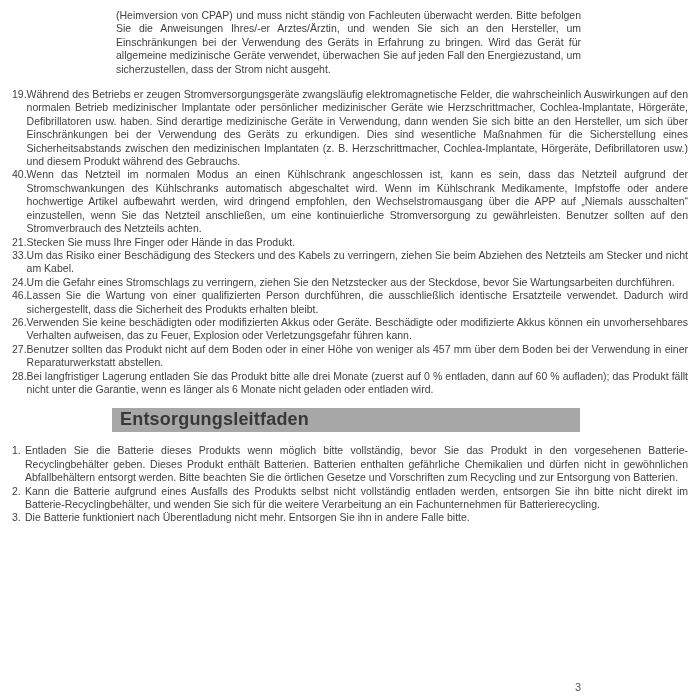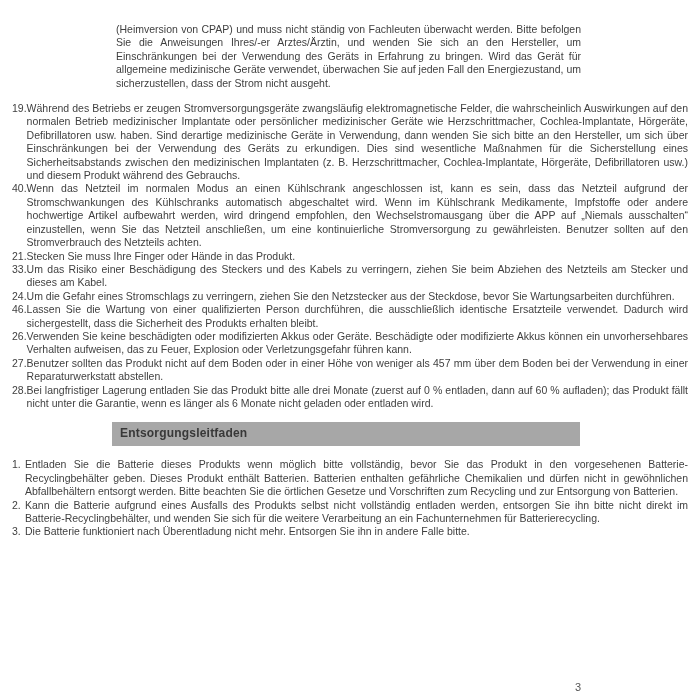--- a/index.html
+++ b/index.html
@@ -12,38 +12,38 @@
   .page {
     position: relative;
     width: 700px; height: 700px;
     background: #ffffff;
     overflow: hidden;
     color: var(--body-text, #3f3f3f);
     font-size: 10.5px;
     line-height: 13.4px;
   }
   .intro {
-    margin: 23px 119px 0 116px;
+    margin: 9px 119px 0 116px;
     text-align: justify;
   }
   ol.doc-list {
     list-style: none;
     margin: 12px; padding: 0;
   }
   .slist { margin: 0 119px 0 102px; }
   .dlist { margin: 0 119px 0 115px; }
   .doc-list li.row { display: flex; }
   .slist .num { flex: 0 0 14px; white-space: nowrap; }
   .dlist .num { flex: 0 0 13px; white-space: nowrap; }
   .doc-list .txt { flex: 1 1 auto; text-align: justify; }
   .section-bar {
     margin: 9px 120px 11px 112px;
     background: var(--section-bar-bg, #a7a7a7);
     color: var(--section-bar-text, #383838);
-    font-size: 12px;
+    font-size: 18px;
     line-height: 17px;
     font-weight: 600;
     padding: 3px 6px 4px 8px;
     letter-spacing: 0.2px;
   }
   .page-number {
     position: absolute;
     top: 681px;
     right: 119px;
     font-size: 11px;
@@ -69,21 +69,21 @@
         <span class="txt">Wenn das Netzteil im normalen Modus an einen Kühlschrank angeschlossen ist, kann es sein, dass das Netzteil aufgrund der Stromschwankungen des Kühlschranks automatisch abgeschaltet wird. Wenn im Kühlschrank Medikamente, Impfstoffe oder andere hochwertige Artikel aufbewahrt werden, wird dringend empfohlen, den Wechselstromausgang über die APP auf „Niemals ausschalten“ einzustellen, wenn Sie das Netzteil anschließen, um eine kontinuierliche Stromversorgung zu gewährleisten. Benutzer sollten auf den Stromverbrauch des Netzteils achten.</span>
       </li>
 
       <li class="row">
         <span class="num">21.</span>
         <span class="txt">Stecken Sie muss Ihre Finger oder Hände in das Produkt.</span>
       </li>
 
       <li class="row">
         <span class="num">33.</span>
-        <span class="txt">Um das Risiko einer Beschädigung des Steckers und des Kabels zu verringern, ziehen Sie beim Abziehen des Netzteils am Stecker und dieses am Kabel.</span>
+        <span class="txt">Um das Risiko einer Beschädigung des Steckers und des Kabels zu verringern, ziehen Sie beim Abziehen des Netzteils am Stecker und nicht am Kabel.</span>
       </li>
 
 
       <li class="row">
         <span class="num">24.</span>
         <span class="txt">Um die Gefahr eines Stromschlags zu verringern, ziehen Sie den Netzstecker aus der Steckdose, bevor Sie Wartungsarbeiten durchführen.</span>
       </li>
 
       <li class="row">
         <span class="num">46.</span>

